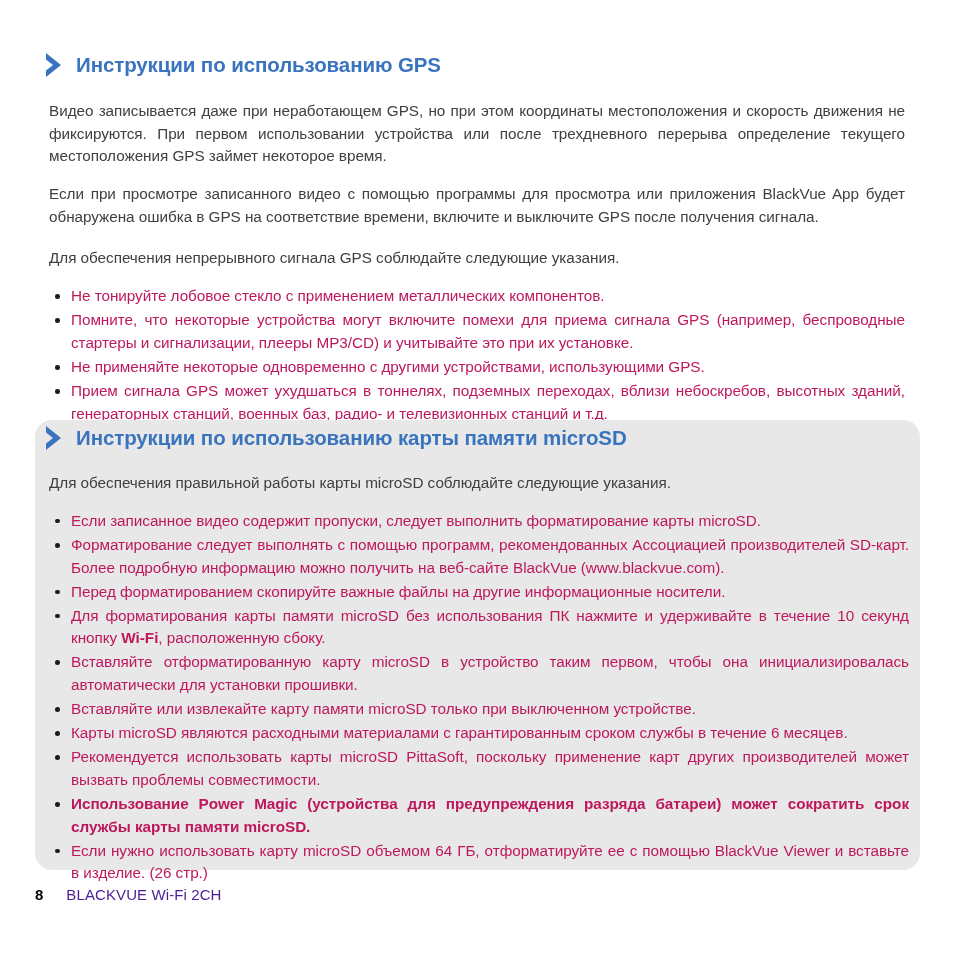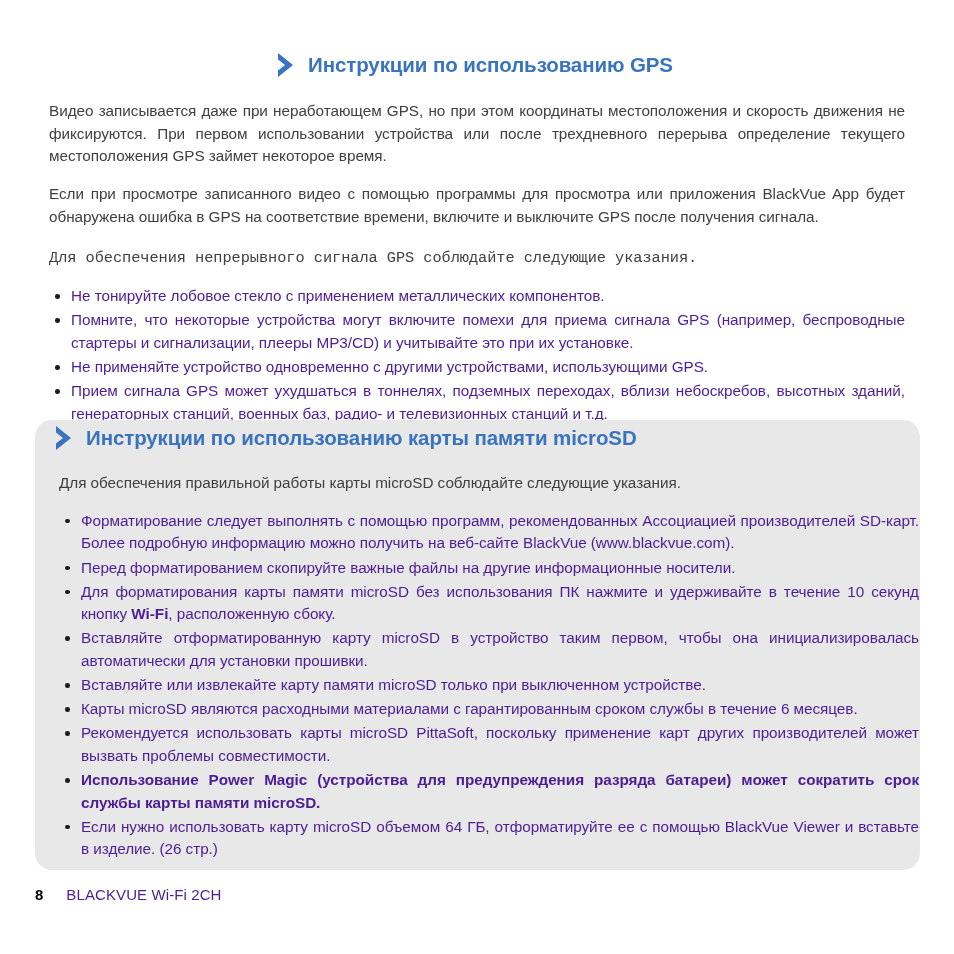--- a/index.html
+++ b/index.html
@@ -58,21 +58,21 @@
   ul.bullets {
     list-style: none;
     margin: 0;
     padding: 0;
   }
   ul.bullets > li {
     position: relative;
     padding-left: 22px;
     font-size: 15.3px;
     line-height: 22.6px;
-    color: #4c1d95;
+    color: #be185d;
     text-align: justify;
     text-justify: inter-word;
     letter-spacing: -0.05px;
     margin-bottom: 1.5px;
   }
   ul.bullets > li::before {
     content: "";
     position: absolute;
     left: 6px;
     top: 9px;
@@ -86,39 +86,39 @@
   }
   .b { font-weight: bold; }
 
   
   #gps-section {
     position: absolute;
     left: 49px;
     top: 52px;
     width: 856px;
   }
-  #gps-section .section-head { margin-left: -5px; justify-content: center; }
+  #gps-section .section-head { margin-left: -5px; }
   #gps-section .block-1 { margin-top: 22px; }
   #gps-section .block-2 { margin-top: 0px; }
-  #gps-section .block-3 { margin-top: 19px; font-family: Liberation Mono, monospace; }
+  #gps-section .block-3 { margin-top: 19px; }
   #gps-section ul.bullets { margin-top: 10px; }
 
   
   #sd-panel {
     position: absolute;
     left: 35px;
     top: 420px;
     width: 885px;
     height: 450px;
     background: #e8e8e8;
     border-radius: 17px;
   }
   #sd-section {
     position: absolute;
-    left: 59px;
+    left: 49px;
     top: 425px;
     width: 860px;
   }
   #sd-section .section-head { margin-left: -5px; }
   #sd-section .block-1 { margin-top: 21px; }
   #sd-section ul.bullets { margin-top: 9px; }
 
   
   .footer {
     position: absolute;
@@ -152,38 +152,39 @@
       <span class="section-title">Инструкции по использованию GPS</span>
     </div>
 
     <p class="para block-1">Видео записывается даже при неработающем GPS, но при этом координаты местоположения и скорость движения не фиксируются. При первом использовании устройства или после трехдневного перерыва определение текущего местоположения GPS займет некоторое время.</p>
     <p class="para block-2">Если при просмотре записанного видео с помощью программы для просмотра или приложения BlackVue App будет обнаружена ошибка в GPS на соответствие времени, включите и выключите GPS после получения сигнала.</p>
     <p class="para block-3 nojustify">Для обеспечения непрерывного сигнала GPS соблюдайте следующие указания.</p>
 
     <ul class="bullets" id="gps-bullets">
         <li>Не тонируйте лобовое стекло с применением металлических компонентов.</li>
         <li>Помните, что некоторые устройства могут включите помехи для приема сигнала GPS (например, беспроводные стартеры и сигнализации, плееры MP3/CD) и учитывайте это при их установке.</li>
-        <li>Не применяйте устройство одновременно с другими устройствами, использующими GPS.</li>
+        <li>Не применяйте некоторые одновременно с другими устройствами, использующими GPS.</li>
         <li>Прием сигнала GPS может ухудшаться в тоннелях, подземных переходах, вблизи небоскребов, высотных зданий, генераторных станций, военных баз, радио- и телевизионных станций и т.д.</li>
       </ul>
   </section>
 
   <div id="sd-panel"></div>
 
   <section id="sd-section">
     <div class="section-head">
       <svg class="chevron-icon" viewBox="0 0 19 26" aria-hidden="true">
         <path d="M2 1 L17 13 L2 25 L2 18.5 L9 13 L2 7.5 Z" fill="#3a74bf"></path>
       </svg>
       <span class="section-title">Инструкции по использованию карты памяти microSD</span>
     </div>
 
     <p class="para block-1 nojustify">Для обеспечения правильной работы карты microSD соблюдайте следующие указания.</p>
 
     <ul class="bullets" id="sd-bullets">
+        <li><span>Если записанное видео содержит пропуски, следует выполнить форматирование карты microSD.</span></li>
         <li><span>Форматирование следует выполнять с помощью программ, рекомендованных Ассоциацией производителей SD-карт. Более подробную информацию можно получить на веб-сайте BlackVue (www.blackvue.com).</span></li>
         <li><span>Перед форматированием скопируйте важные файлы на другие информационные носители.</span></li>
         <li><span>Для форматирования карты памяти microSD без использования ПК нажмите и удерживайте в течение 10 секунд кнопку </span><span class="b">Wi-Fi</span><span>, расположенную сбоку.</span></li>
         <li><span>Вставляйте отформатированную карту microSD в устройство таким первом, чтобы она инициализировалась автоматически для установки прошивки.</span></li>
         <li><span>Вставляйте или извлекайте карту памяти microSD только при выключенном устройстве.</span></li>
         <li><span>Карты microSD являются расходными материалами с гарантированным сроком службы в течение 6 месяцев.</span></li>
         <li><span>Рекомендуется использовать карты microSD PittaSoft, поскольку применение карт других производителей может вызвать проблемы совместимости.</span></li>
         <li class="bold"><span>Использование Power Magic (устройства для предупреждения разряда батареи) может сократить срок службы карты памяти microSD.</span></li>
         <li><span>Если нужно использовать карту microSD объемом 64 ГБ, отформатируйте ее с помощью BlackVue Viewer и вставьте в изделие. (26 стр.)</span></li>
       </ul>

